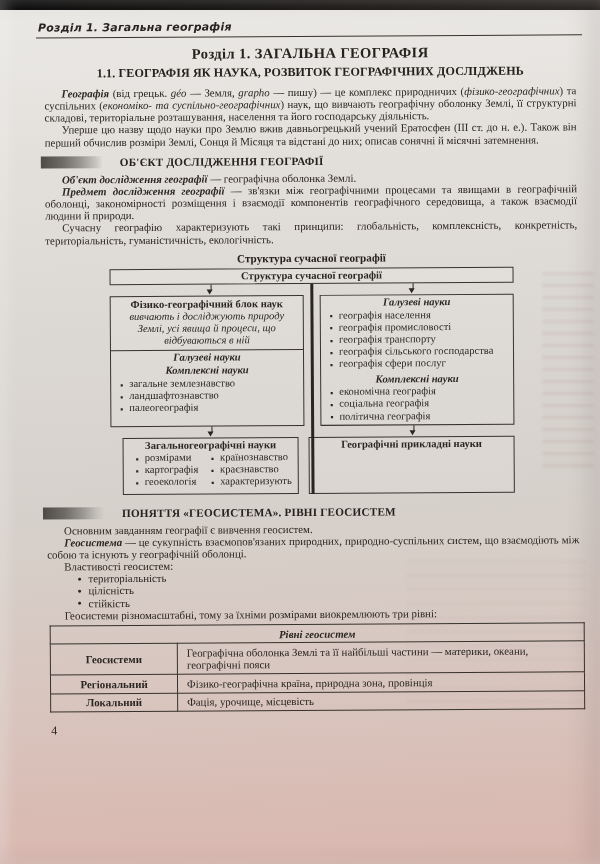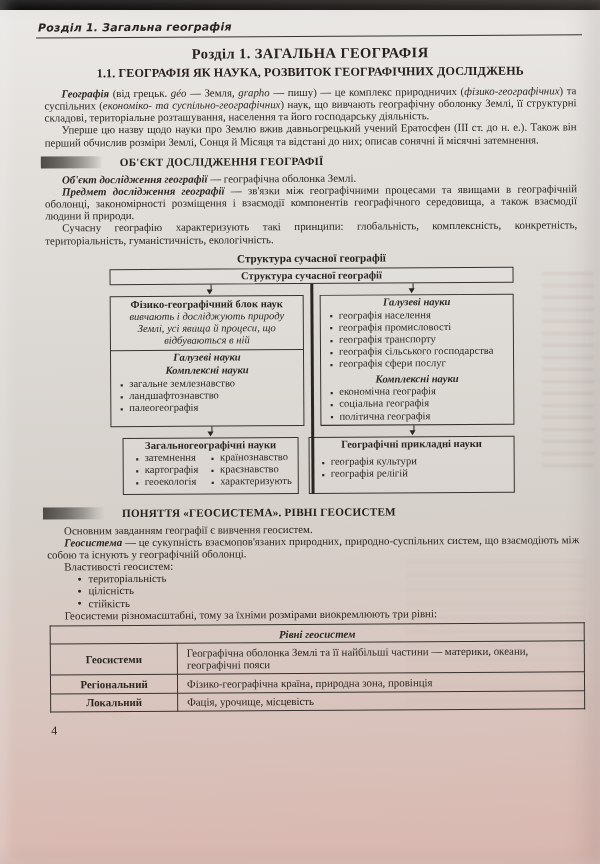--- a/index.html
+++ b/index.html
@@ -186,38 +186,34 @@
             </div>
           <div class="half">
               <div class="arrow"></div>
             </div>
         </div>
         <div class="d-row2">
           <div class="d-box2 left">
             <div class="d-box2-title">Загальногеографічні науки</div>
             <div class="d-2col">
               <ul class="d-list c">
-                <li>затемнення</li>
+                <li>розмірами</li>
                 <li>картографія</li>
                 <li>геоекологія</li>
               </ul>
               <ul class="d-list c">
                 <li>країнознавство</li>
                 <li>краєзнавство</li>
                 <li>характеризують</li>
               </ul>
             </div>
           </div>
           <div class="d-box2 right">
             <div class="d-box2-title">Географічні прикладні науки</div>
             <div class="d-2col">
-              <ul class="d-list c c2">
-                <li>географія культури</li>
-                <li>географія релігій</li>
-              </ul>
             </div>
           </div>
         </div>
       </div>
     </div>
 
     <div class="sec-head" style="margin-top:11px;">
       <div class="sec-bar"></div>
       <div class="sec-label">ПОНЯТТЯ «ГЕОСИСТЕМА». РІВНІ ГЕОСИСТЕМ</div>
     </div>

